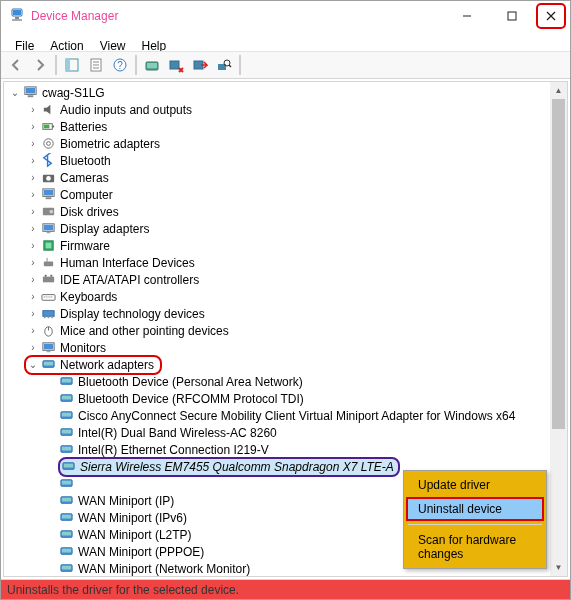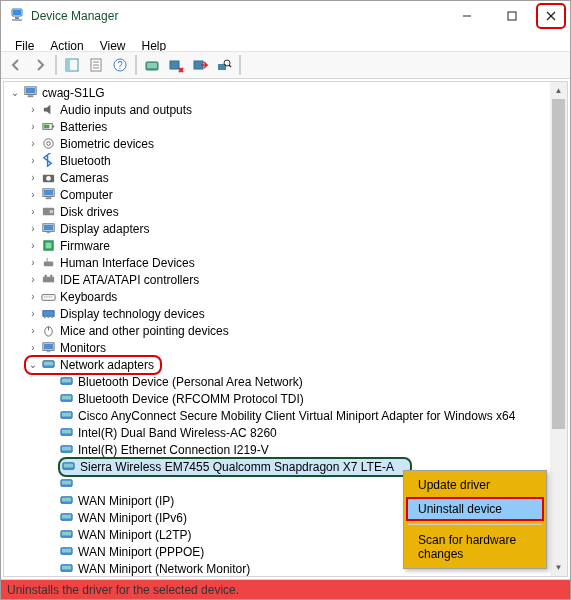--- a/index.html
+++ b/index.html
@@ -2,21 +2,21 @@
 <html><head>
 <meta charset="utf-8">
 <style>
 * { box-sizing: border-box; margin: 0; padding: 0; font-family: "Segoe UI", Tahoma, sans-serif; }
 body { width: 571px; height: 600px; background: #fff; font-size: 12px; overflow: hidden; }
 .window { width: 571px; height: 600px; background: #fff; border: 1px solid #a0a0a0; display: flex; flex-direction: column; }
 
 
 .titlebar { height: 30px; display: flex; align-items: center; padding-left: 8px; background: #fff; }
 .titlebar .app-icon { width: 16px; height: 16px; margin-right: 6px; display: inline-flex; align-items: center; justify-content: center; }
-.titlebar .title { flex: 1; font-size: 12px; color: #14532d; }
+.titlebar .title { flex: 1; font-size: 12px; color: #ec4899; }
 .titlebar .winctrls { display: flex; }
 .titlebar .winbtn { width: 45px; height: 30px; display: flex; align-items: center; justify-content: center; color: #222; }
 .annot-red { border: 2px solid #d00; border-radius: 6px; }
 .titlebar .winbtn.annot-red { width: 30px; height: 26px; margin: 2px 4px 2px 2px; border-radius: 5px; }
 
 
 .menubar { height: 20px; display: flex; align-items: center; padding: 0 6px; background: #fff; font-size: 12px; }
 .menubar .menuitem { padding: 2px 8px; margin-top: 10px; }
 
 
@@ -35,21 +35,21 @@
 .node { display: flex; align-items: center; height: 17px; font-size: 12px; padding-right: 20px; white-space: nowrap; }
 .expander { width: 14px; text-align: center; color: #606060; font-size: 10px; user-select: none; }
 .dicon { width: 16px; height: 16px; margin-right: 4px; display: inline-flex; align-items: center; justify-content: center; }
 .dicon svg { width: 15px; height: 15px; }
 .lbl { color: #000; }
 .d1 { padding-left: 0px; }
 .d2 { padding-left: 18px; }
 .d3 { padding-left: 36px; }
 
 .hl-cat { display: inline-flex; align-items: center; border: 2px solid #d00; border-radius: 8px; padding: 0 6px 0 0; margin-left: -2px; }
-.hl-sel { background: #cde6f7; display: flex; align-items: center; border: 2px solid #14532d; border-radius: 8px; padding-right: 16px; }
+.hl-sel { background: #cde6f7; display: flex; align-items: center; border: 2px solid #4c1d95; border-radius: 8px; padding-right: 4px; font-style: italic; }
 
 
 .ctx { position: absolute; right: 20px; top: 388px; width: 144px; background: #eab308; border: 1px solid #a0a0a0; box-shadow: 2px 2px 4px rgba(0,0,0,.25); padding: 2px; font-size: 12px; }
 .ctx .ci { padding: 5px 12px; }
 .ctx .ci.hl { background: #91c9f7; border: 2px solid #d00; border-radius: 0; padding: 3px 10px; }
 .ctx .csep { height: 1px; background: #d4d4d4; margin: 3px 2px; }
 
 
 .status { height: 20px; border-top: 1px solid #d5d5d5; background: #ef4444; padding: 2px 6px; font-size: 12px; color: #333; display: flex; align-items: center; }
 </style>
@@ -193,21 +193,21 @@
             <span class="lbl">Batteries</span>
           </div>
           <div class="node d2">
             <span class="expander">›</span>
             <span class="dicon">
               <svg viewBox="0 0 16 16">
                 <circle cx="8" cy="8" r="5" fill="none" stroke="#666"></circle>
                 <circle cx="8" cy="8" r="2" fill="none" stroke="#666"></circle>
               </svg>
             </span>
-            <span class="lbl">Biometric devices</span>
+            <span class="lbl">Biometric adapters</span>
           </div>
           <div class="node d2">
             <span class="expander">›</span>
             <span class="dicon">
               <svg viewBox="0 0 16 16">
                 <path d="M7 2v12l4-3-8-6 8-6-4-3" fill="none" stroke="#2a7ad4" stroke-width="1.5"></path>
               </svg>
             </span>
             <span class="lbl">Bluetooth</span>
           </div>

